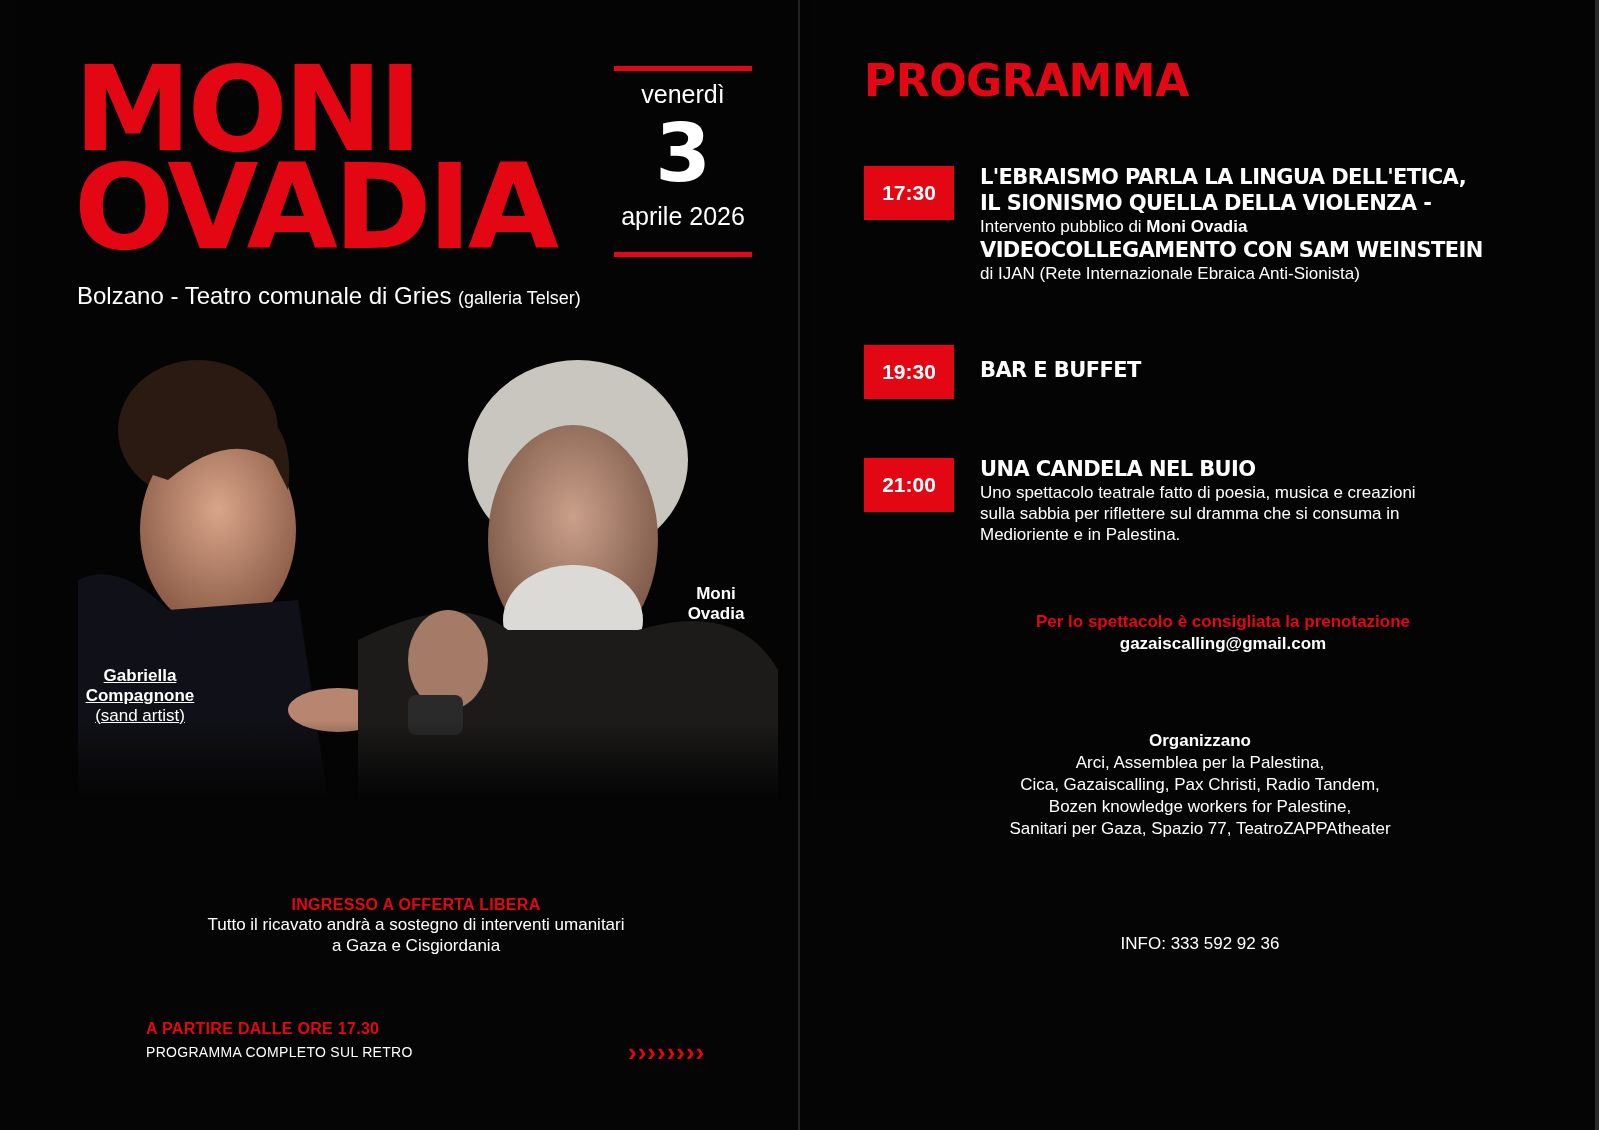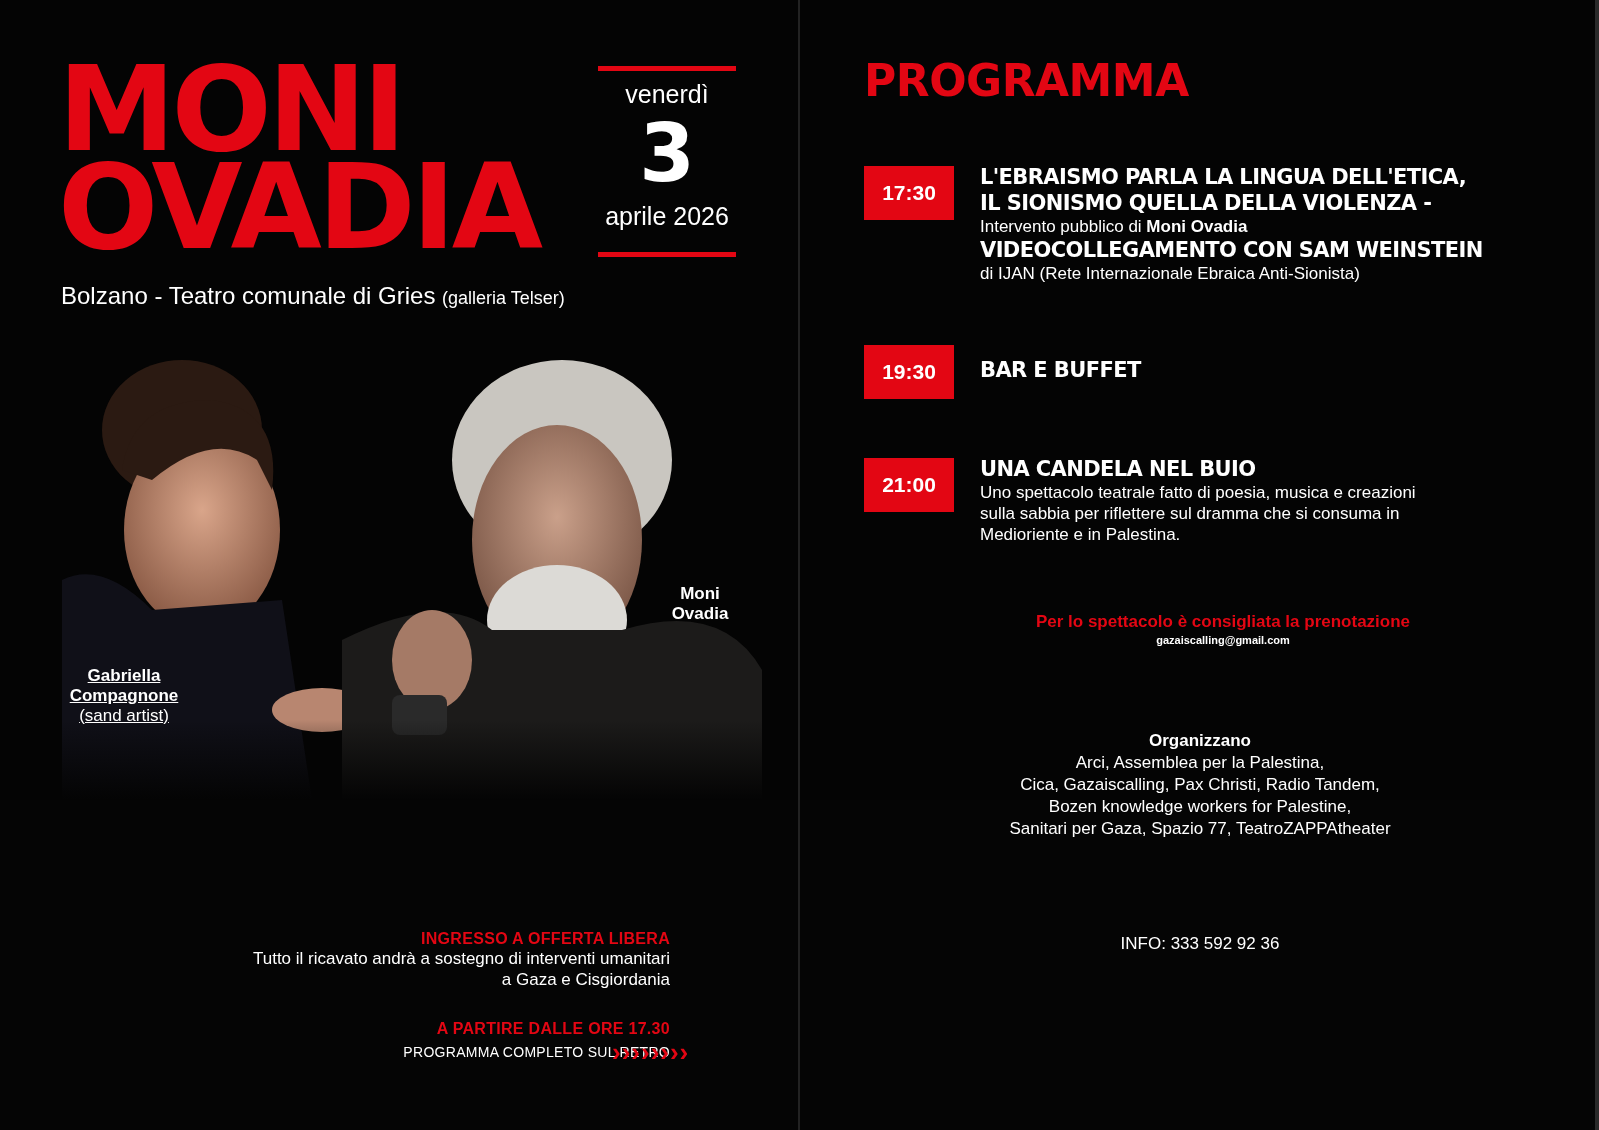--- a/index.html
+++ b/index.html
@@ -1,19 +1,19 @@
 <!DOCTYPE html>
 <html><head>
 <meta charset="utf-8">
 <style>
   * { box-sizing: border-box; margin: 0; padding: 0; }
   html, body { width: 1599px; height: 1130px; background: #050505; overflow: hidden; }
   body { position: relative; font-family: "Liberation Sans", sans-serif; color: #fff; }
 
-  .panel { position: absolute; top: 0; height: 800px; background: #040404; }
+  .panel { position: absolute; top: 0; height: 800px; background: #040404; margin-left: 16px; }
   .panel-left { left: 0; width: 798px; }
   .divider { position: absolute; left: 798px; top: 0; width: 2px; height: 1130px; background: #222; }
   .panel-right { left: 800px; width: 795px; }
   .edge-right { position: absolute; right: 0; top: 0; width: 4px; height: 1130px; background: #2a2a2a; }
 
   
   .title { position: absolute; left: 58px; top: 60px; color: #e30613; font-family: "DejaVu Sans", sans-serif;
            font-weight: bold; font-size: 118px; line-height: 98px; letter-spacing: -4px; transform: scaleY(1.0); }
   .title .line { display: block; }
 
@@ -32,44 +32,44 @@
   .photo svg { width: 100%; height: 100%; }
 
   .cap { position: absolute; text-align: center; font-size: 17px; line-height: 20px; }
   .cap b { font-weight: bold; }
   .cap-moni { left: 660px; top: 584px; width: 80px; }
   .cap-gab { left: 54px; top: 666px; width: 140px; text-decoration: underline; }
 
   .show-title { position: absolute; left: 150px; top: 790px; width: 520px; text-align: center; color: #e30613;
                 font-family: "DejaVu Sans", sans-serif; font-weight: bold; font-size: 48px; line-height: 54px; letter-spacing: -1.5px; }
 
-  .entry { position: absolute; left: 130px; top: 930px; width: 540px; text-align: right; }
+  .entry { position: absolute; left: 130px; top: 896px; width: 540px; text-align: center; }
   .red-caps { color: #e30613; font-size: 16px; font-weight: bold; letter-spacing: 0.3px; }
   .entry .desc { font-size: 17px; line-height: 21px; }
 
-  .start { position: absolute; left: 130px; top: 1020px; width: 540px; text-align: right; }
+  .start { position: absolute; left: 130px; top: 1020px; width: 540px; text-align: left; }
   .start .sub { font-size: 14px; margin-top: 6px; letter-spacing: 0.3px; }
 
   .arrows { position: absolute; left: 612px; top: 1037px; color: #e30613; font-size: 26px; font-weight: bold; letter-spacing: 1px; }
 
   
   .prog-title { position: absolute; left: 864px; top: 55px; color: #e30613; font-family: "DejaVu Sans", sans-serif;
                 font-weight: bold; font-size: 44px; letter-spacing: -0.5px; }
 
   .slot { position: absolute; left: 864px; }
   .time { position: absolute; left: 0; width: 90px; height: 54px; background: #e30613; color: #fff; font-weight: bold;
           font-size: 21px; line-height: 54px; text-align: center; }
   .slot-body { position: absolute; left: 116px; width: 540px; }
   .h { font-family: "DejaVu Sans", sans-serif; font-weight: bold; font-size: 21px; line-height: 26px; letter-spacing: -0.6px; white-space: nowrap; }
   .t { font-size: 17px; line-height: 21px; white-space: nowrap; }
   .t b { font-weight: bold; }
 
   .booking { position: absolute; left: 983px; top: 612px; width: 480px; text-align: center; }
   .booking .red { color: #e30613; font-size: 17px; font-weight: bold; }
-  .booking .mail { font-size: 11px; font-weight: bold; margin-top: 2px; }
+  .booking .mail { font-size: 17px; font-weight: bold; margin-top: 2px; }
 
   .org { position: absolute; left: 960px; top: 730px; width: 480px; text-align: center; font-size: 17px; line-height: 22px; }
   .org .head { font-weight: bold; }
 
   .info { position: absolute; left: 960px; top: 934px; width: 480px; text-align: center; font-size: 17px; }
 </style>
 </head>
 <body>
 
 <div class="panel panel-left">

